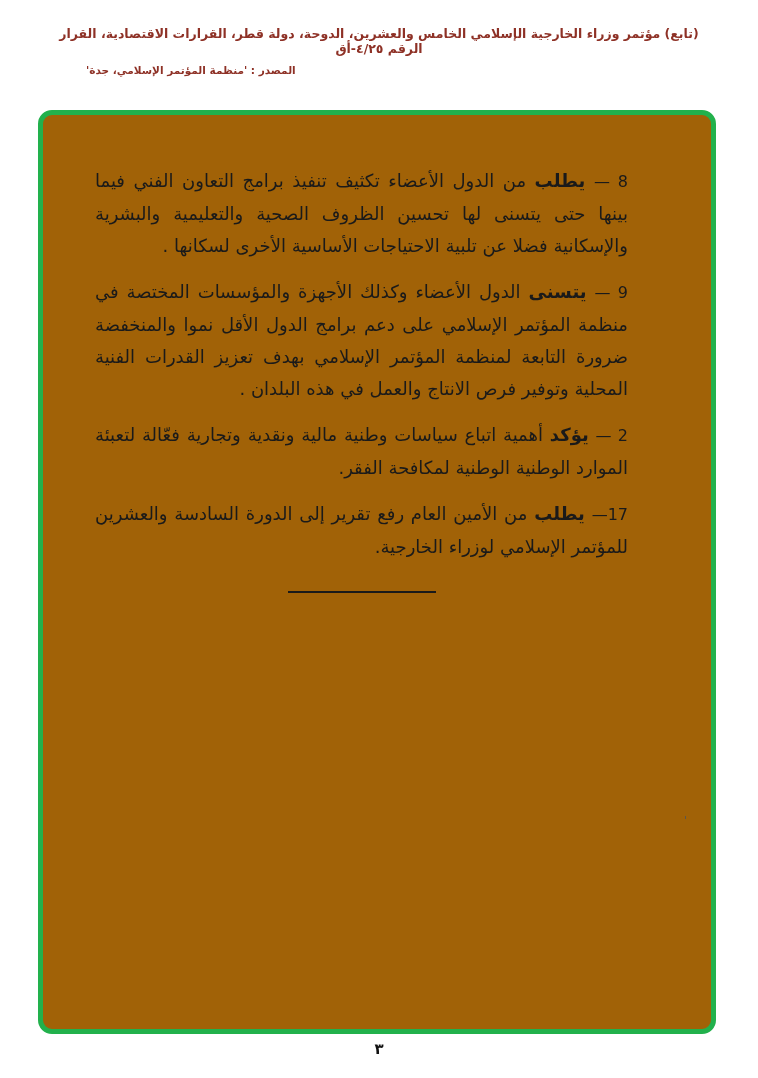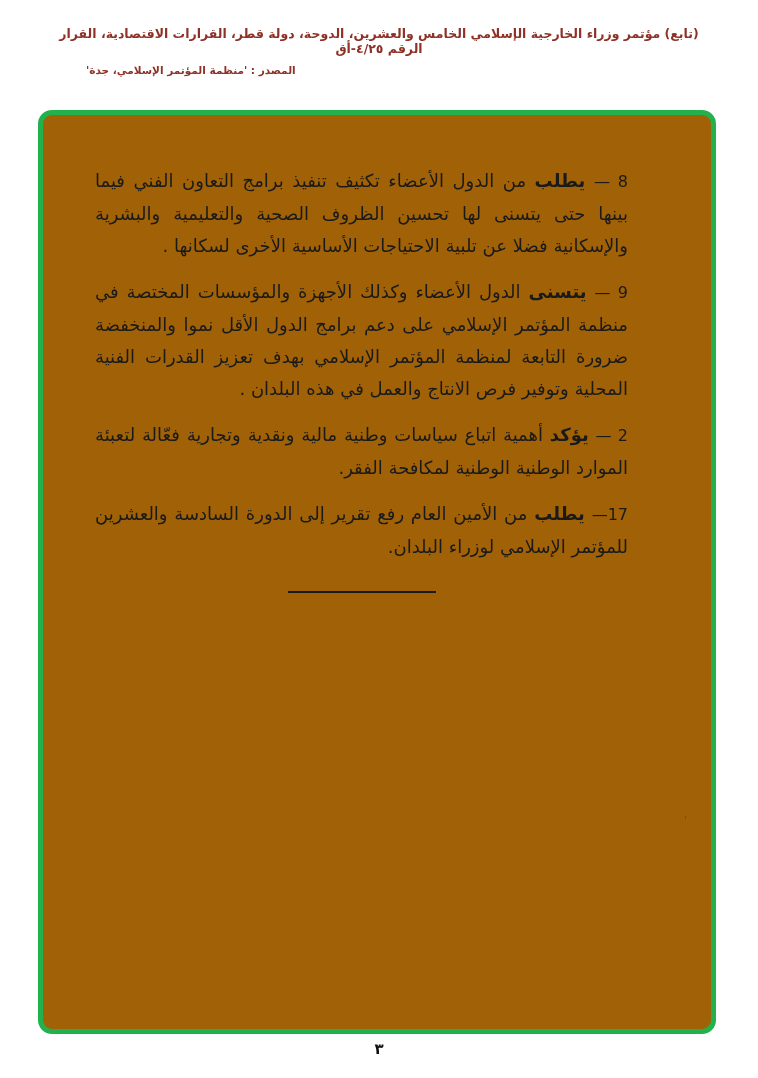--- a/index.html
+++ b/index.html
@@ -109,21 +109,21 @@
       <p class="item">
         <span class="marker">2 —</span>
         <b class="lead">يؤكد</b>
         <span class="body">أهمية اتباع سياسات وطنية مالية ونقدية وتجارية فعّالة لتعبئة الموارد الوطنية الوطنية لمكافحة الفقر.</span>
       </p>
 
 
       <p class="item">
         <span class="marker">17—</span>
         <b class="lead">يطلب</b>
-        <span class="body">من الأمين العام رفع تقرير إلى الدورة السادسة والعشرين للمؤتمر الإسلامي لوزراء البلدان.</span>
+        <span class="body">من الأمين العام رفع تقرير إلى الدورة السادسة والعشرين للمؤتمر الإسلامي لوزراء الخارجية.</span>
       </p>
 
       <div class="divider"></div>
 
     </div>
   </div>
 
   <div class="artifact">'</div>
 
   <footer class="page-number">٣</footer>

